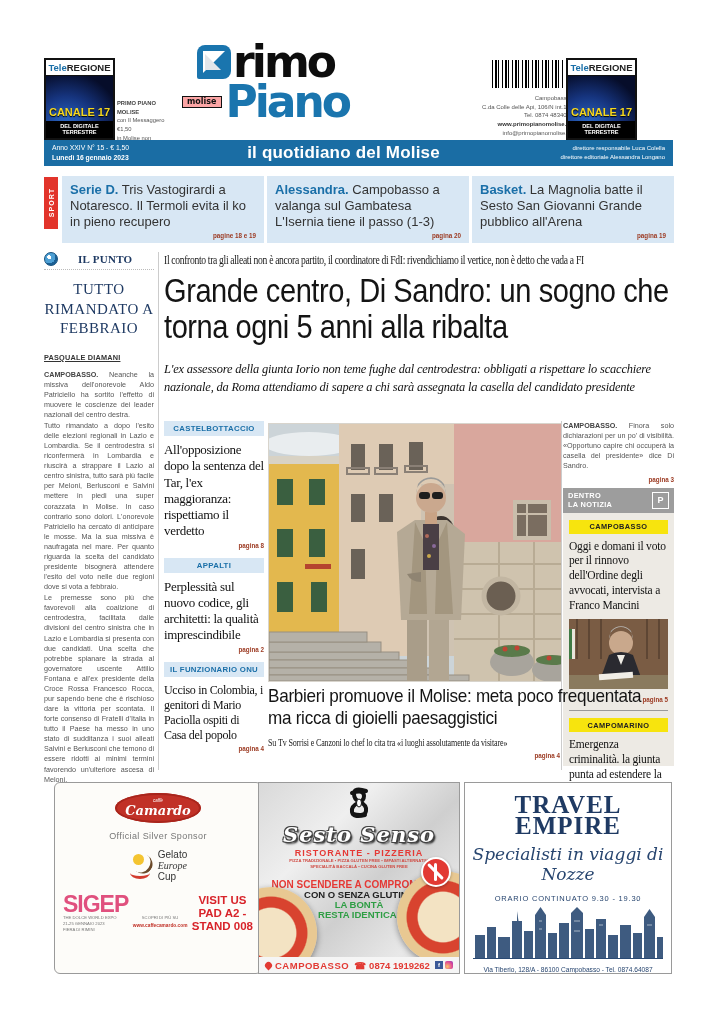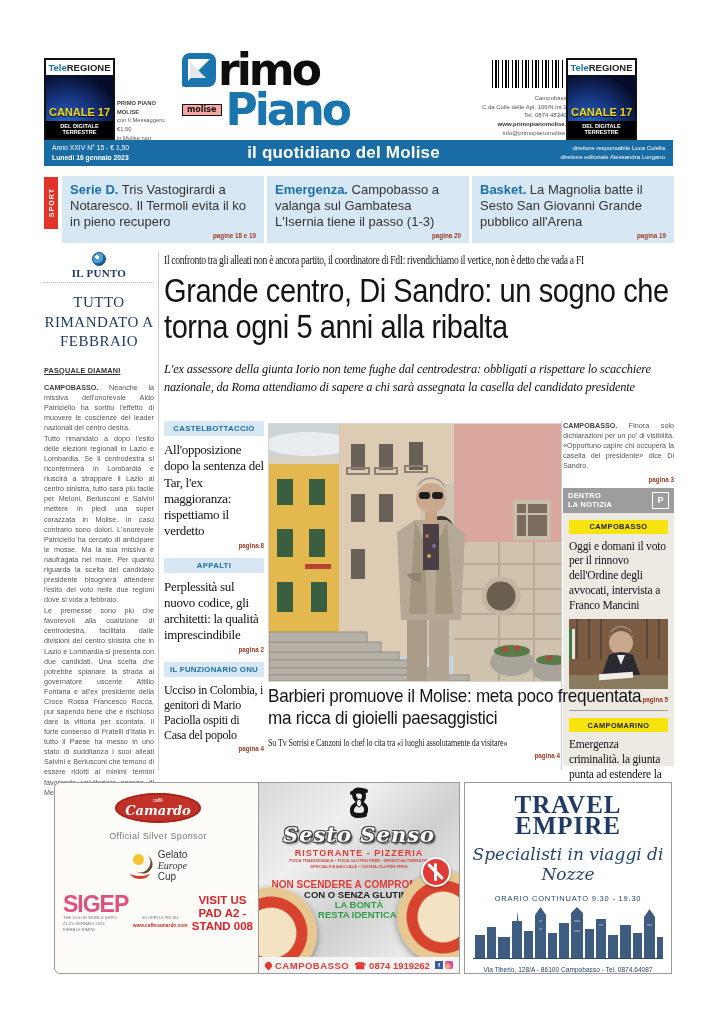--- a/index.html
+++ b/index.html
@@ -32,21 +32,21 @@
   .band-dir{font-size:6px;text-align:right;line-height:1.5;padding-right:8px;width:150px;}
   
   .sport-tab{width:14px;height:52px;background:#e2342b;color:#fff;display:flex;align-items:center;justify-content:center;}
   .sport-tab span{writing-mode:vertical-rl;transform:rotate(180deg);font-size:7px;font-weight:bold;letter-spacing:1px;}
   .sport-grid{display:grid;grid-template-columns:1fr 1fr 1fr;gap:3px;}
   .sport-box{background:#d8e7f4;padding:6px 8px 4px;font-size:13px;line-height:1.22;color:#333;}
   .lead-blue{color:#1a6fa8;font-weight:bold;}
   .pageref{display:block;text-align:right;font-size:6.3px;font-weight:bold;color:#9c3a22;margin-top:2px;}
   
   .vrule{width:1px;background:#ccc;}
-  .punto-head{display:flex;align-items:center;gap:1px;border-bottom:1px dotted #bbb;padding-bottom:3px;flex-direction:column;}
+  .punto-head{display:flex;align-items:center;gap:20px;border-bottom:1px dotted #bbb;padding-bottom:3px;}
   .punto-eye{width:12px;height:12px;border-radius:50%;background:radial-gradient(circle at 35% 35%, #fff 0 18%, #4d9fd4 19% 55%, #1a5f94 56%);border:1px solid #14507e;}
   .punto-title-h{font-family:"Liberation Serif",serif;font-weight:bold;color:#1f3a63;font-size:11px;letter-spacing:0.3px;}
   .punto-title{font-family:"Liberation Serif",serif;color:#1f3a63;font-size:15px;font-weight:normal;text-align:center;line-height:1.3;margin:10px 0 14px;letter-spacing:0.5px;}
   .byline{font-size:7.3px;font-weight:bold;color:#333;text-decoration:underline;margin-bottom:8px;letter-spacing:0.2px;}
   .smallbody{font-size:7.2px;color:#555;text-align:justify;line-height:1.4;}
   .smallbody .b{font-weight:bold;color:#444;}
   .smallbody p{margin:0 0 1px;}
   
   .kicker{font-family:"Liberation Serif",serif;font-size:12px;color:#1a1a1a;letter-spacing:-0.4px;white-space:nowrap;transform:scaleX(0.8);transform-origin:0 0;width:640px;}
   .headline{font-size:33px;line-height:1.1;color:#141414;letter-spacing:-0.5px;width:580px;transform:scaleX(0.88);transform-origin:0 0;}
@@ -122,21 +122,21 @@
     <div class="tele-bot">DEL DIGITALE TERRESTRE</div>
   </div>
 
   <div class="abs pubnote" style="left:117px;top:99px;">
     <div class="b">PRIMO PIANO MOLISE</div>
     <div>con Il Messaggero €1,50</div>
     <div>in Molise non acquistabili</div>
     <div>separatamente</div>
   </div>
 
-  <div class="abs logo" style="left:182px;top:48px;">
+  <div class="abs logo" style="left:182px;top:40px;align-items:center;">
     <div class="logo-row">
       <span class="logo-p"></span>
       <span class="logo-word1">rimo</span>
     </div>
     <div class="logo-row" style="margin-top:-4px;">
       <span class="molise-tag">molise</span>
       <span class="logo-word2">Piano</span>
     </div>
   </div>
 
@@ -172,21 +172,21 @@
 
   <div class="abs sport-tab" style="left:44px;top:177px;">
       <span>SPORT</span>
     </div>
   <div class="abs sport-grid" style="left:62px;top:176px;width:612px;">
     <div class="sport-box">
       <span class="lead-blue">Serie D.</span><span> Tris Vastogirardi a Notaresco. Il Termoli evita il ko in pieno recupero</span>
       <span class="pageref">pagine 18 e 19</span>
     </div>
     <div class="sport-box">
-      <span class="lead-blue">Emergenza.</span><span> Campobasso a valanga sul Gambatesa L'Isernia tiene il passo (1-3)</span>
+      <span class="lead-blue">Alessandra.</span><span> Campobasso a valanga sul Gambatesa L'Isernia tiene il passo (1-3)</span>
       <span class="pageref">pagina 20</span>
     </div>
     <div class="sport-box">
       <span class="lead-blue">Basket.</span><span> La Magnolia batte il Sesto San Giovanni Grande pubblico all'Arena</span>
       <span class="pageref">pagina 19</span>
     </div>
   </div>
 
   <div class="abs" style="left:44px;top:252px;width:110px;">
     <div class="punto-head">

